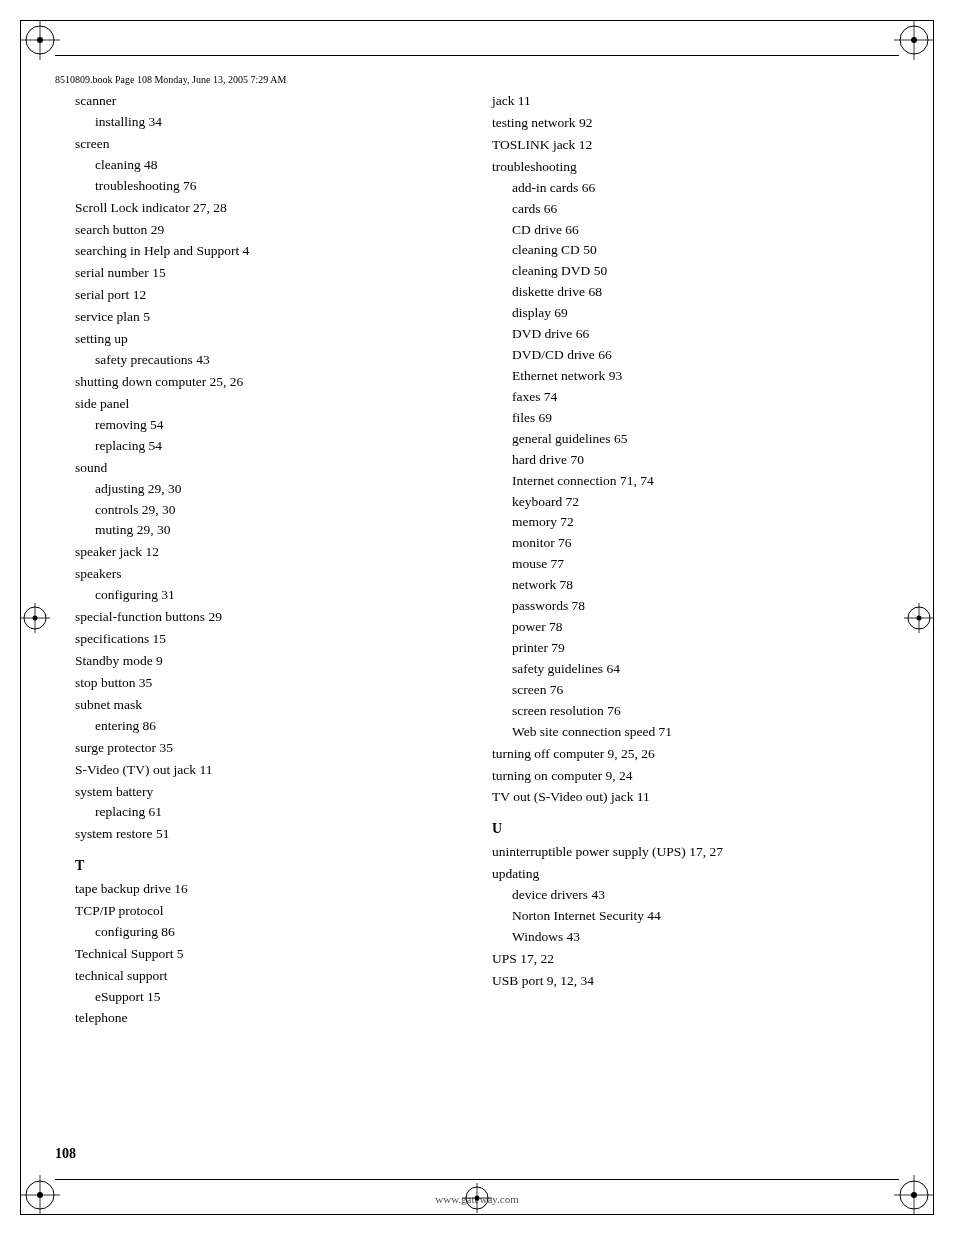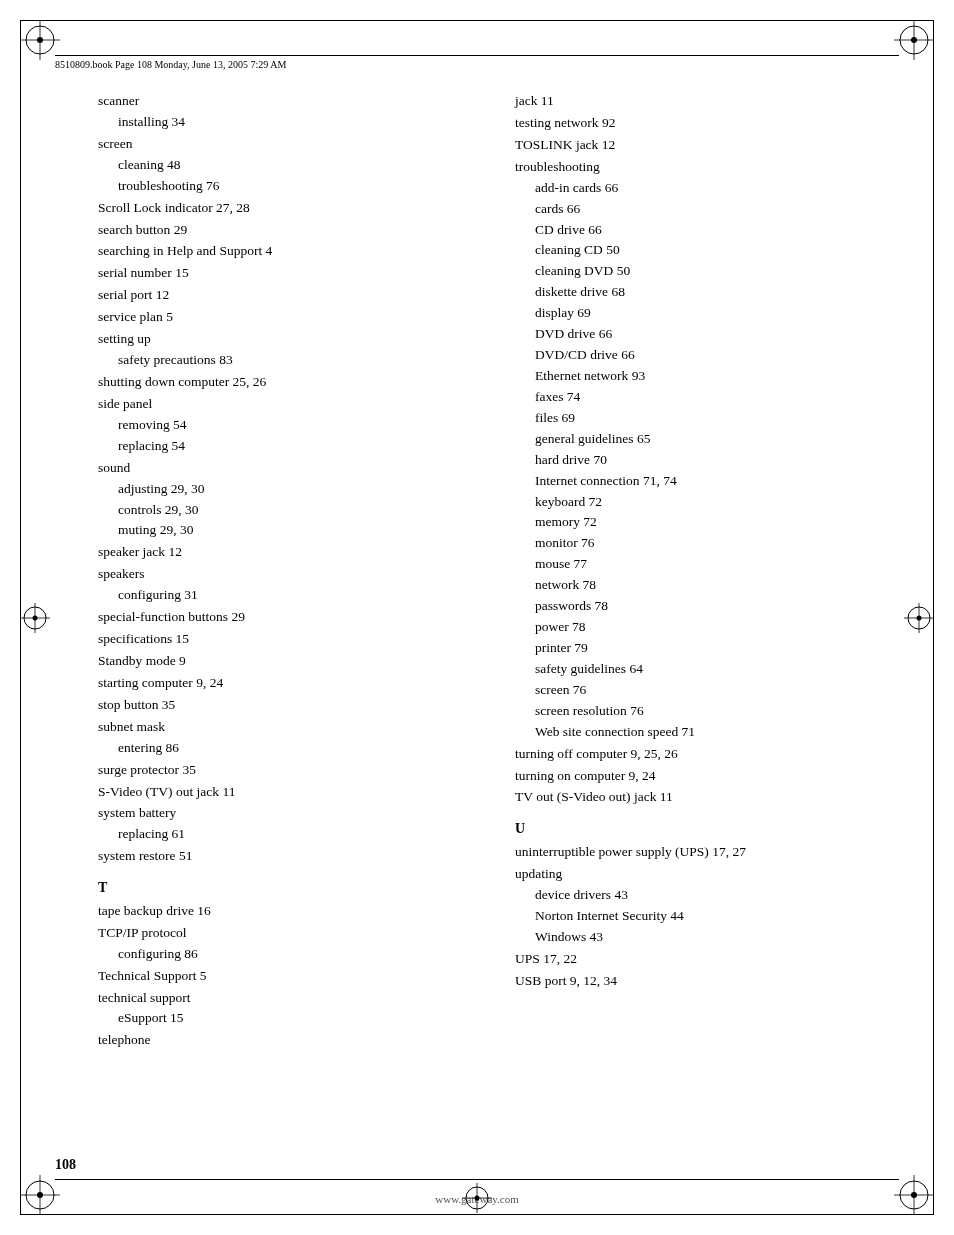--- a/index.html
+++ b/index.html
@@ -50,31 +50,31 @@
 
     .side-ml { top: 50%; left: 20px; transform: translateY(-50%); }
     .side-mr { top: 50%; right: 20px; transform: translateY(-50%); }
 
     .header-bar {
       position: absolute;
       top: 55px;
       left: 55px;
       right: 55px;
       border-top: 1px solid #000;
-      padding-top: 3px;
+      padding-top: 18px;
       font-size: 10px;
     }
 
     .footer-bar {
       position: absolute;
       bottom: 55px;
       left: 55px;
       right: 55px;
       border-bottom: 1px solid #000;
-      padding-bottom: 6px;
+      padding-bottom: 17px;
       display: flex;
       justify-content: space-between;
       align-items: flex-end;
     }
 
     .footer-center {
       position: absolute;
       bottom: 30px;
       left: 0;
       right: 0;
@@ -94,21 +94,20 @@
       left: 75px;
       right: 75px;
       bottom: 100px;
       display: flex;
       gap: 30px;
     }
 
     .column {
       flex: 1;
       line-height: 1.55;
-      margin-left: 23px;
     }
 
     .index-entry {
       display: block;
       font-size: 13.5px;
     }
 
     .index-entry.main-entry {
       margin-top: 1px;
     }
@@ -191,36 +190,35 @@
       <span class="index-entry main-entry">screen</span>
       <span class="index-entry sub-entry">cleaning 48</span>
       <span class="index-entry sub-entry">troubleshooting 76</span>
       <span class="index-entry main-entry">Scroll Lock indicator 27, 28</span>
       <span class="index-entry main-entry">search button 29</span>
       <span class="index-entry main-entry">searching in Help and Support 4</span>
       <span class="index-entry main-entry">serial number 15</span>
       <span class="index-entry main-entry">serial port 12</span>
       <span class="index-entry main-entry">service plan 5</span>
       <span class="index-entry main-entry">setting up</span>
-      <span class="index-entry sub-entry">safety precautions 83</span>
+      <span class="index-entry sub-entry">safety precautions 43</span>
       <span class="index-entry main-entry">shutting down computer 25, 26</span>
       <span class="index-entry main-entry">side panel</span>
       <span class="index-entry sub-entry">removing 54</span>
       <span class="index-entry sub-entry">replacing 54</span>
       <span class="index-entry main-entry">sound</span>
       <span class="index-entry sub-entry">adjusting 29, 30</span>
       <span class="index-entry sub-entry">controls 29, 30</span>
       <span class="index-entry sub-entry">muting 29, 30</span>
       <span class="index-entry main-entry">speaker jack 12</span>
       <span class="index-entry main-entry">speakers</span>
       <span class="index-entry sub-entry">configuring 31</span>
       <span class="index-entry main-entry">special-function buttons 29</span>
       <span class="index-entry main-entry">specifications 15</span>
       <span class="index-entry main-entry">Standby mode 9</span>
-      <span class="index-entry main-entry">starting computer 9, 24</span>
       <span class="index-entry main-entry">stop button 35</span>
       <span class="index-entry main-entry">subnet mask</span>
       <span class="index-entry sub-entry">entering 86</span>
       <span class="index-entry main-entry">surge protector 35</span>
       <span class="index-entry main-entry">S-Video (TV) out jack 11</span>
       <span class="index-entry main-entry">system battery</span>
       <span class="index-entry sub-entry">replacing 61</span>
       <span class="index-entry main-entry">system restore 51</span>
       <span class="section-letter">T</span>
       <span class="index-entry main-entry">tape backup drive 16</span>

